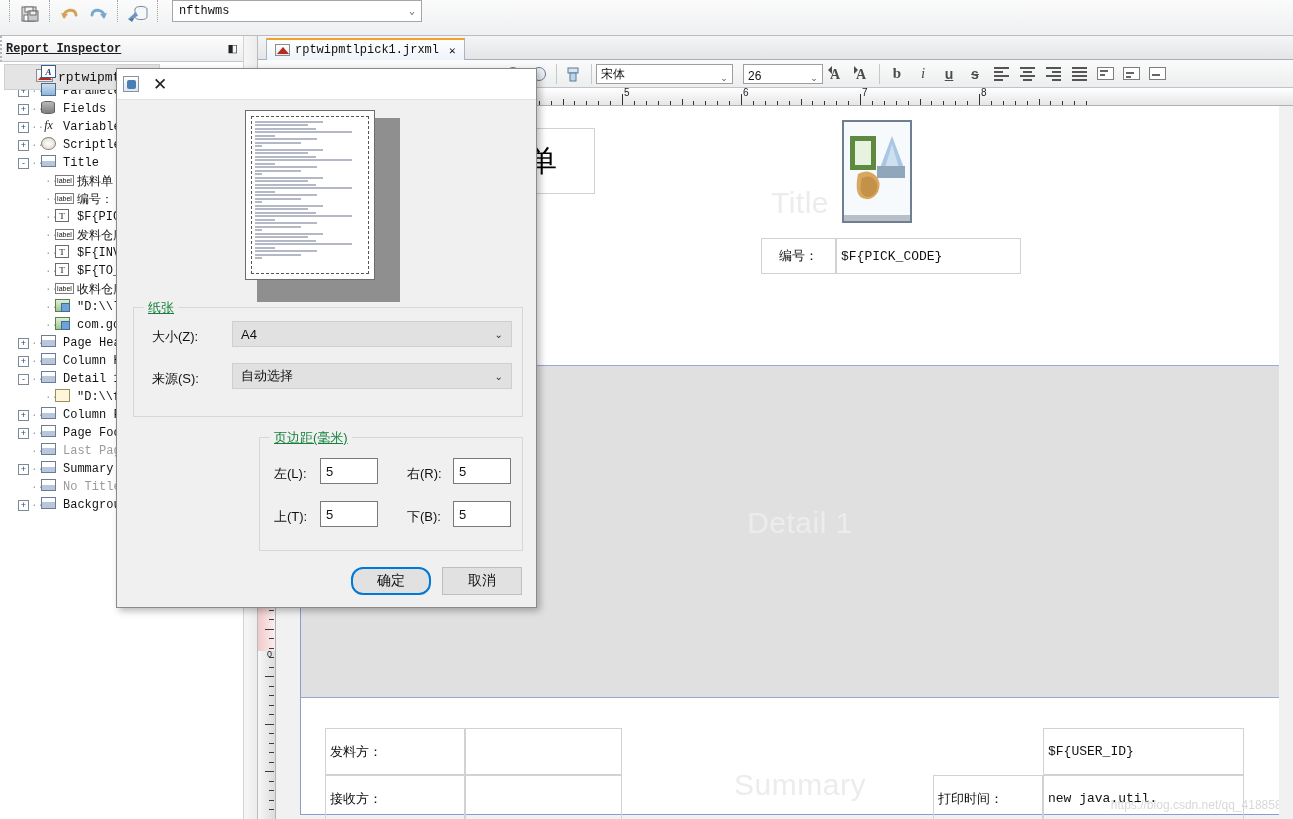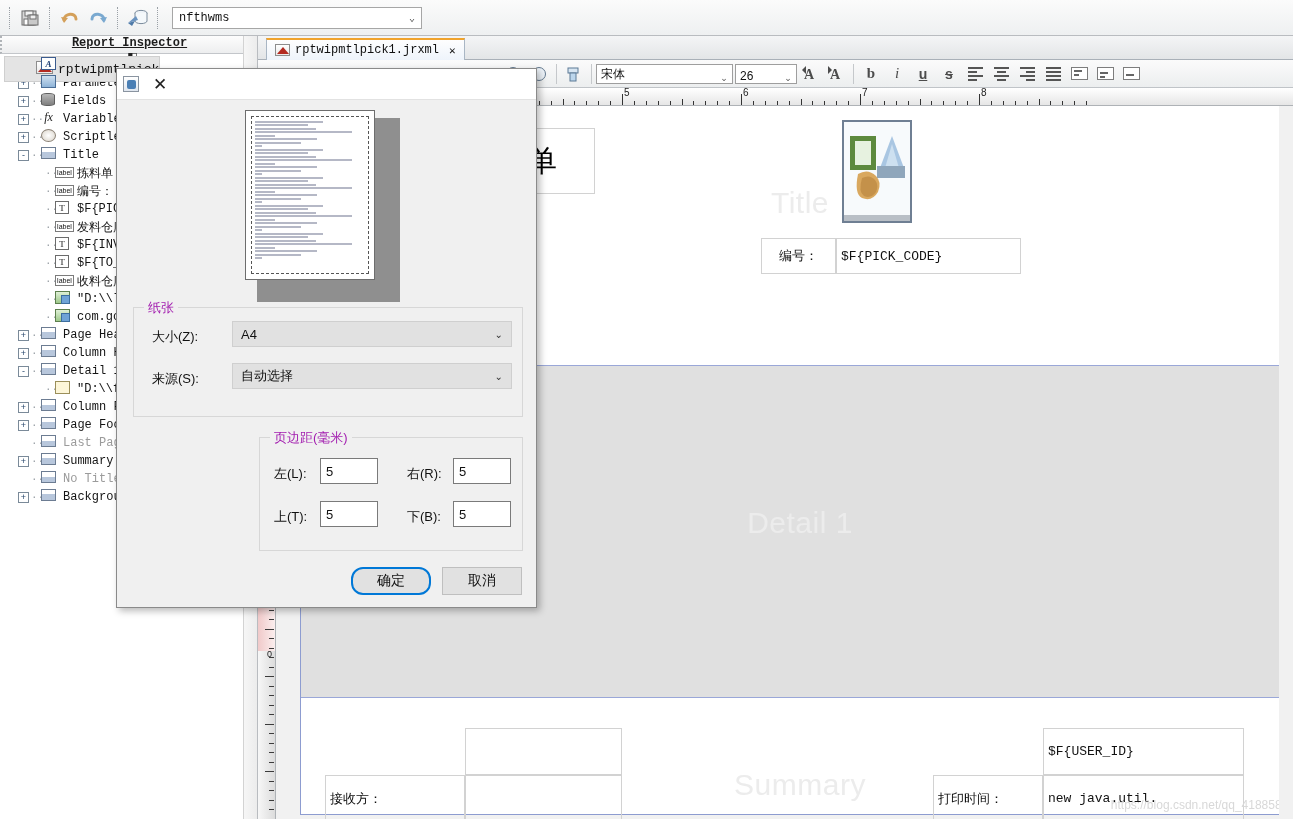--- a/index.html
+++ b/index.html
@@ -11,21 +11,21 @@
     font-size: 12px;
     background: #ffffff;
   }
   #app { position: relative; width: 1293px; height: 819px; }
 
   
   .toolbar {
     position: absolute; left: 0; top: 0; width: 1293px; height: 36px;
     background: linear-gradient(#fbfbfb, #eef0f1);
     border-bottom: 1px solid #b9bcc0;
-    display: flex; align-items: center; padding: 0 4px;
+    display: flex; align-items: flex-start; padding: 0 4px;
   }
   .tb-sep {
     width: 2px; height: 22px; margin: 0 5px;
     border-left: 1px dotted #9aa0a6;
   }
   .tb-btn {
     width: 28px; height: 28px; display: flex; align-items: center;
     justify-content: center; border: 1px solid transparent; border-radius: 2px;
   }
   .combo-main {
@@ -38,25 +38,24 @@
   .combo-main .carrow {
     width: 18px; text-align: center; color: #444; font-size: 10px;
   }
 
   
   .left-panel {
     position: absolute; left: 0; top: 36px; width: 258px; height: 783px;
     background: #ffffff; border-right: 1px solid #b9bcc0;
   }
   .panel-title {
-    height: 18px; background: linear-gradient(#fdfdfd,#edeeef);
+    height: 26px; background: linear-gradient(#fdfdfd,#edeeef);
     border-bottom: 1px solid #c3c6ca;
     display: flex; align-items: center; padding: 0 4px;
     border-left: 2px dotted #b0b4b8;
-    flex-direction: column;
   }
   .panel-title .ptxt {
     font-family: "Liberation Mono", monospace;
     font-weight: bold; font-size: 12px; color: #1d1d1d;
     text-decoration: underline; flex: 1;
   }
   .panel-title .pbtn { font-size: 11px; color: #222; margin-left: 6px; }
 
   .tree { padding: 2px 0 0 4px; font-family: "Liberation Mono", monospace; font-size: 12px; }
   .trow { display: flex; align-items: center; height: 18px; white-space: nowrap; }
@@ -243,21 +242,21 @@
     position: absolute; left: 5px; top: 5px; right: 5px; bottom: 5px;
     border: 1px dashed #555; overflow: hidden; padding: 2px 3px;
   }
   .pline { height: 2px; background: #8d92a8; margin: 1.5px 0; opacity: .65; }
 
   .grp {
     position: absolute; border: 1px solid #d7d7d7; background: transparent;
   }
   .grp-title {
     position: absolute; top: -9px; left: 10px; background: #f0f0f0;
-    padding: 0 4px; font-size: 13px; color: #a21caf;
+    padding: 0 4px; font-size: 13px; color: #15803d; text-decoration: underline;
   }
   .fld-label { position: absolute; font-size: 13px; color: #111; }
   .sel {
     position: absolute; height: 26px; background: #e1e1e1;
     border: 1px solid #cfcfcf; display: flex; align-items: center;
     font-size: 13px; color: #111; padding-left: 8px;
   }
   .sel .arr { position: absolute; right: 8px; font-size: 10px; color: #333; }
   .txtin {
     position: absolute; height: 26px; background: #ffffff;
@@ -531,21 +530,21 @@
           <rect x="4" y="3" width="10" height="5" fill="#d8e6f2" stroke="#5d7governs"></rect>
           <rect x="4" y="3" width="10" height="5" fill="#d8e6f2" stroke="#5d7a96"></rect>
           <rect x="6" y="8" width="6" height="8" fill="#bcd6ec" stroke="#5d7a96"></rect>
         </svg>
       </div>
       <div class="vsep"></div>
       <div class="fcombo" style="width:137px">
         <span class="fv">宋体</span>
         <span class="fa">⌄</span>
       </div>
-      <div class="fcombo" style="width:62px;margin-left:2px">
+      <div class="fcombo" style="width:80px;margin-left:10px">
         <span class="fv">26</span>
         <span class="fa">⌄</span>
       </div>
       <div class="fbtn">
         <svg width="20" height="18" viewBox="0 0 20 18">
             <text x="4" y="14" font-size="14" font-weight="bold" fill="#4c4c4c" font-family="Liberation Serif">A</text>
             <path d="M2 5 L6 1 L6 9 Z" fill="#4c4c4c"></path>
           </svg>
       </div>
       <div class="fbtn">
@@ -808,20 +807,21 @@
           <div class="rbox" style="left:535px; top:132px; width:185px; height:36px;">$F{PICK_CODE}</div>
         </div>
 
         <div class="band band-gray" style="top:260px; height:332px;">
           <div class="band-label" style="top:140px;">Detail 1</div>
         </div>
 
         <div class="band" style="top:592px; bottom:0; border-bottom:none;">
           <div class="band-label" style="top:70px;">Summary</div>
 
+          <div class="rbox cjk" style="left:24px; top:30px; width:140px; height:47px;">发料方：</div>
           <div class="rbox" style="left:164px; top:30px; width:157px; height:47px;"></div>
           <div class="rbox cjk" style="left:24px; top:77px; width:140px; height:47px;">接收方：</div>
           <div class="rbox" style="left:164px; top:77px; width:157px; height:47px;"></div>
 
           <div class="rbox" style="left:742px; top:30px; width:201px; height:47px;">$F{USER_ID}</div>
           <div class="rbox cjk" style="left:632px; top:77px; width:110px; height:47px;">打印时间：</div>
           <div class="rbox" style="left:742px; top:77px; width:201px; height:47px;">new java.util.</div>
 
           <div class="watermark">https://blog.csdn.net/qq_41885819</div>
         </div>

